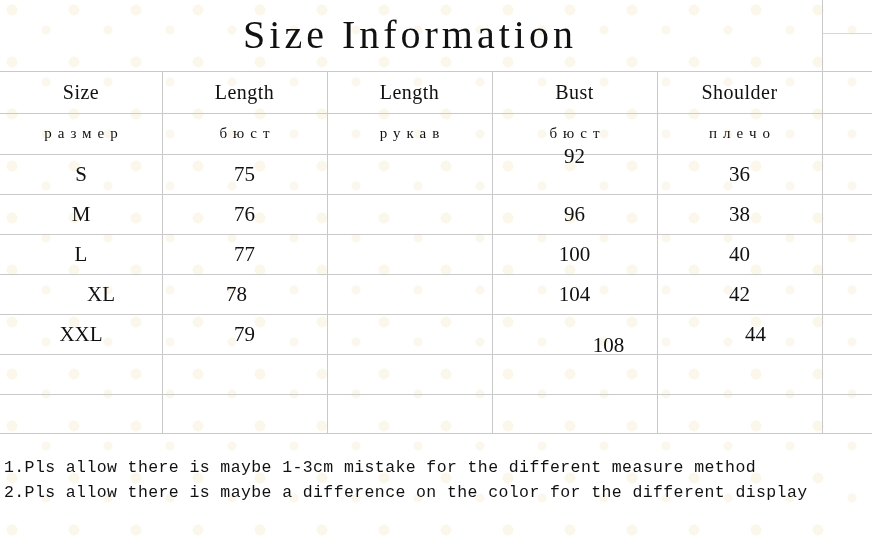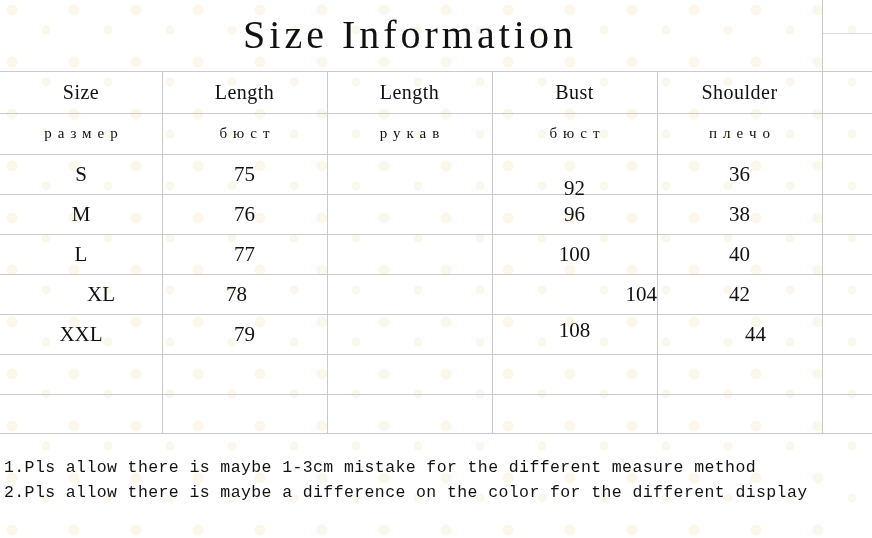--- a/index.html
+++ b/index.html
@@ -149,41 +149,41 @@
       <div class="cell cell-en" style="left: 492px; width: 165px; top: 71px; height: 42px; line-height: 42px;">Bust</div>
       <div class="cell cell-en" style="left: 657px; width: 165px; top: 71px; height: 42px; line-height: 42px;">Shoulder</div>
       <div class="cell cell-ru" style="left: 0px; width: 162px; top: 113px; height: 41px; line-height: 41px;">размер</div>
       <div class="cell cell-ru" style="left: 162px; width: 165px; top: 113px; height: 41px; line-height: 41px;">бюст</div>
       <div class="cell cell-ru" style="left: 327px; width: 165px; top: 113px; height: 41px; line-height: 41px;">рукав</div>
       <div class="cell cell-ru" style="left: 492px; width: 165px; top: 113px; height: 41px; line-height: 41px;">бюст</div>
       <div class="cell cell-ru" style="left: 657px; width: 165px; top: 113px; height: 41px; line-height: 41px;">плечо</div>
       <div class="cell cell-data" style="left: 0px; width: 162px; top: 154px; height: 40px; line-height: 40px;">S</div>
       <div class="cell cell-data" style="left: 162px; width: 165px; top: 154px; height: 40px; line-height: 40px;">75</div>
       <div class="cell cell-data" style="left: 327px; width: 165px; top: 154px; height: 40px; line-height: 40px;"></div>
-      <div class="cell cell-data" style="left: 492px; width: 165px; top: 168px; height: 40px; line-height: 40px;">92</div>
+      <div class="cell cell-data" style="left: 492px; width: 165px; top: 136px; height: 40px; line-height: 40px;">92</div>
       <div class="cell cell-data" style="left: 657px; width: 165px; top: 154px; height: 40px; line-height: 40px;">36</div>
       <div class="cell cell-data" style="left: 0px; width: 162px; top: 194px; height: 40px; line-height: 40px;">M</div>
       <div class="cell cell-data" style="left: 162px; width: 165px; top: 194px; height: 40px; line-height: 40px;">76</div>
       <div class="cell cell-data" style="left: 327px; width: 165px; top: 194px; height: 40px; line-height: 40px;"></div>
       <div class="cell cell-data" style="left: 492px; width: 165px; top: 194px; height: 40px; line-height: 40px;">96</div>
       <div class="cell cell-data" style="left: 657px; width: 165px; top: 194px; height: 40px; line-height: 40px;">38</div>
       <div class="cell cell-data" style="left: 0px; width: 162px; top: 234px; height: 40px; line-height: 40px;">L</div>
       <div class="cell cell-data" style="left: 162px; width: 165px; top: 234px; height: 40px; line-height: 40px;">77</div>
       <div class="cell cell-data" style="left: 327px; width: 165px; top: 234px; height: 40px; line-height: 40px;"></div>
       <div class="cell cell-data" style="left: 492px; width: 165px; top: 234px; height: 40px; line-height: 40px;">100</div>
       <div class="cell cell-data" style="left: 657px; width: 165px; top: 234px; height: 40px; line-height: 40px;">40</div>
       <div class="cell cell-data" style="left: 0px; width: 162px; top: 274px; height: 40px; line-height: 40px; padding-left: 20px;">XL</div>
       <div class="cell cell-data" style="left: 146px; width: 165px; top: 274px; height: 40px; line-height: 40px; padding-left: 8px;">78</div>
       <div class="cell cell-data" style="left: 327px; width: 165px; top: 274px; height: 40px; line-height: 40px;"></div>
-      <div class="cell cell-data" style="left: 492px; width: 165px; top: 274px; height: 40px; line-height: 40px; text-align: right;">104</div>
+      <div class="cell cell-data" style="left: 492px; width: 165px; top: 274px; height: 40px; line-height: 40px;">104</div>
       <div class="cell cell-data" style="left: 657px; width: 165px; top: 274px; height: 40px; line-height: 40px;">42</div>
       <div class="cell cell-data" style="left: 0px; width: 162px; top: 314px; height: 40px; line-height: 40px;">XXL</div>
       <div class="cell cell-data" style="left: 162px; width: 165px; top: 314px; height: 40px; line-height: 40px;">79</div>
       <div class="cell cell-data" style="left: 327px; width: 165px; top: 314px; height: 40px; line-height: 40px;"></div>
-      <div class="cell cell-data" style="left: 492px; width: 165px; top: 310px; height: 40px; line-height: 40px;">108</div>
+      <div class="cell cell-data" style="left: 492px; width: 165px; top: 325px; height: 40px; line-height: 40px; padding-left: 34px;">108</div>
       <div class="cell cell-data" style="left: 657px; width: 165px; top: 314px; height: 40px; line-height: 40px; margin-left: 16px;">44</div>
       <div class="cell cell-data" style="left: 0px; width: 162px; top: 354px; height: 40px; line-height: 40px;"></div>
       <div class="cell cell-data" style="left: 162px; width: 165px; top: 354px; height: 40px; line-height: 40px;"></div>
       <div class="cell cell-data" style="left: 327px; width: 165px; top: 354px; height: 40px; line-height: 40px;"></div>
       <div class="cell cell-data" style="left: 492px; width: 165px; top: 354px; height: 40px; line-height: 40px;"></div>
       <div class="cell cell-data" style="left: 657px; width: 165px; top: 354px; height: 40px; line-height: 40px;"></div>
       <div class="cell cell-data" style="left: 0px; width: 162px; top: 394px; height: 39px; line-height: 39px;"></div>
       <div class="cell cell-data" style="left: 162px; width: 165px; top: 394px; height: 39px; line-height: 39px;"></div>
       <div class="cell cell-data" style="left: 327px; width: 165px; top: 394px; height: 39px; line-height: 39px;"></div>
       <div class="cell cell-data" style="left: 492px; width: 165px; top: 394px; height: 39px; line-height: 39px;"></div>

